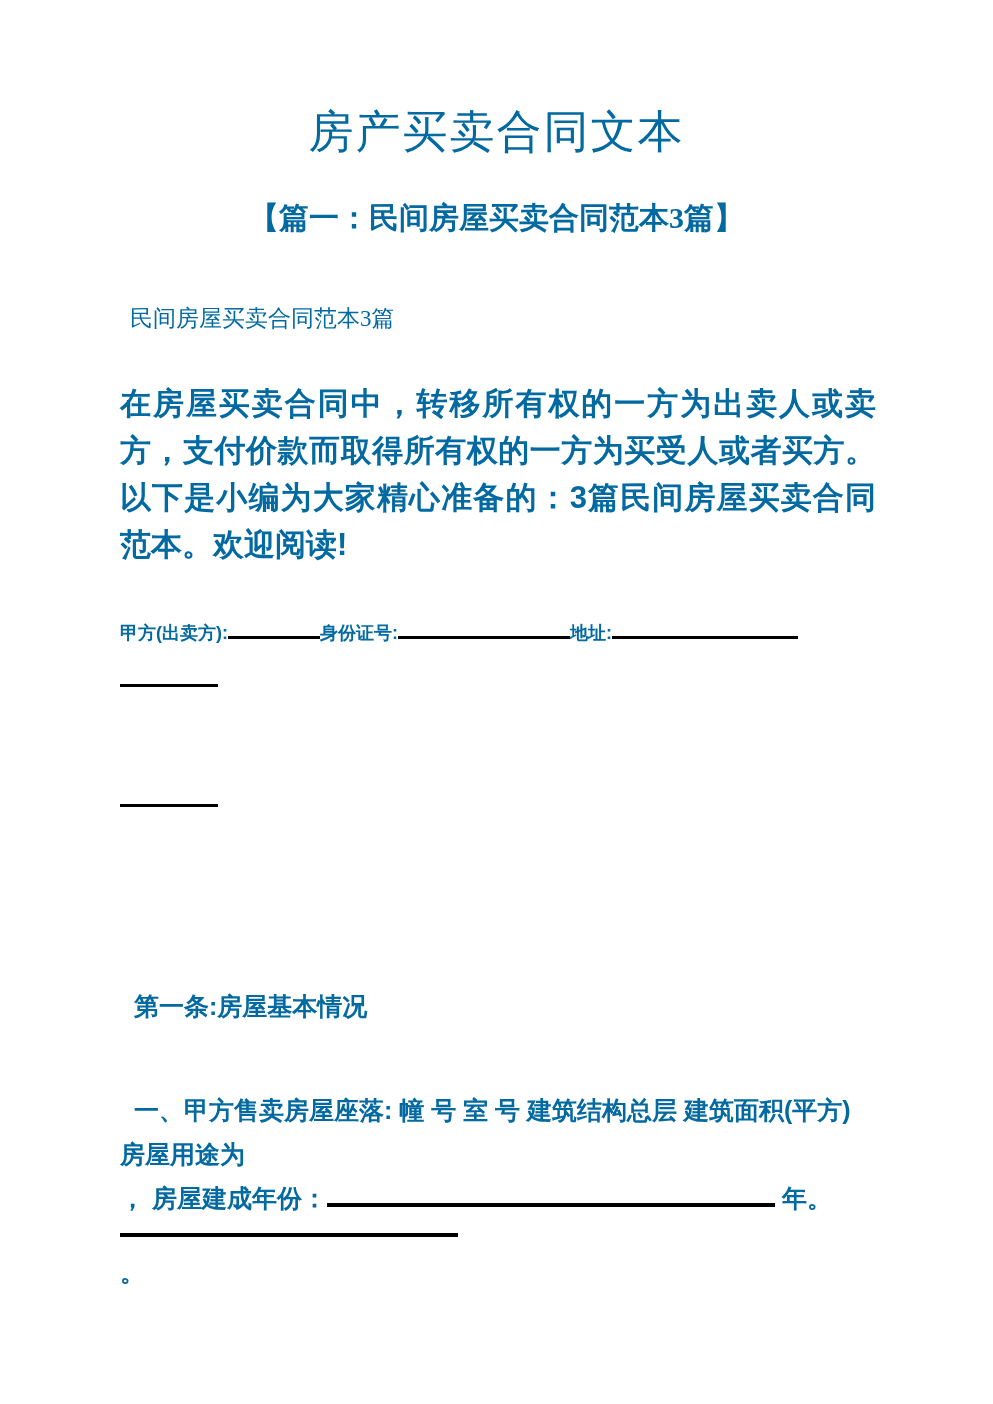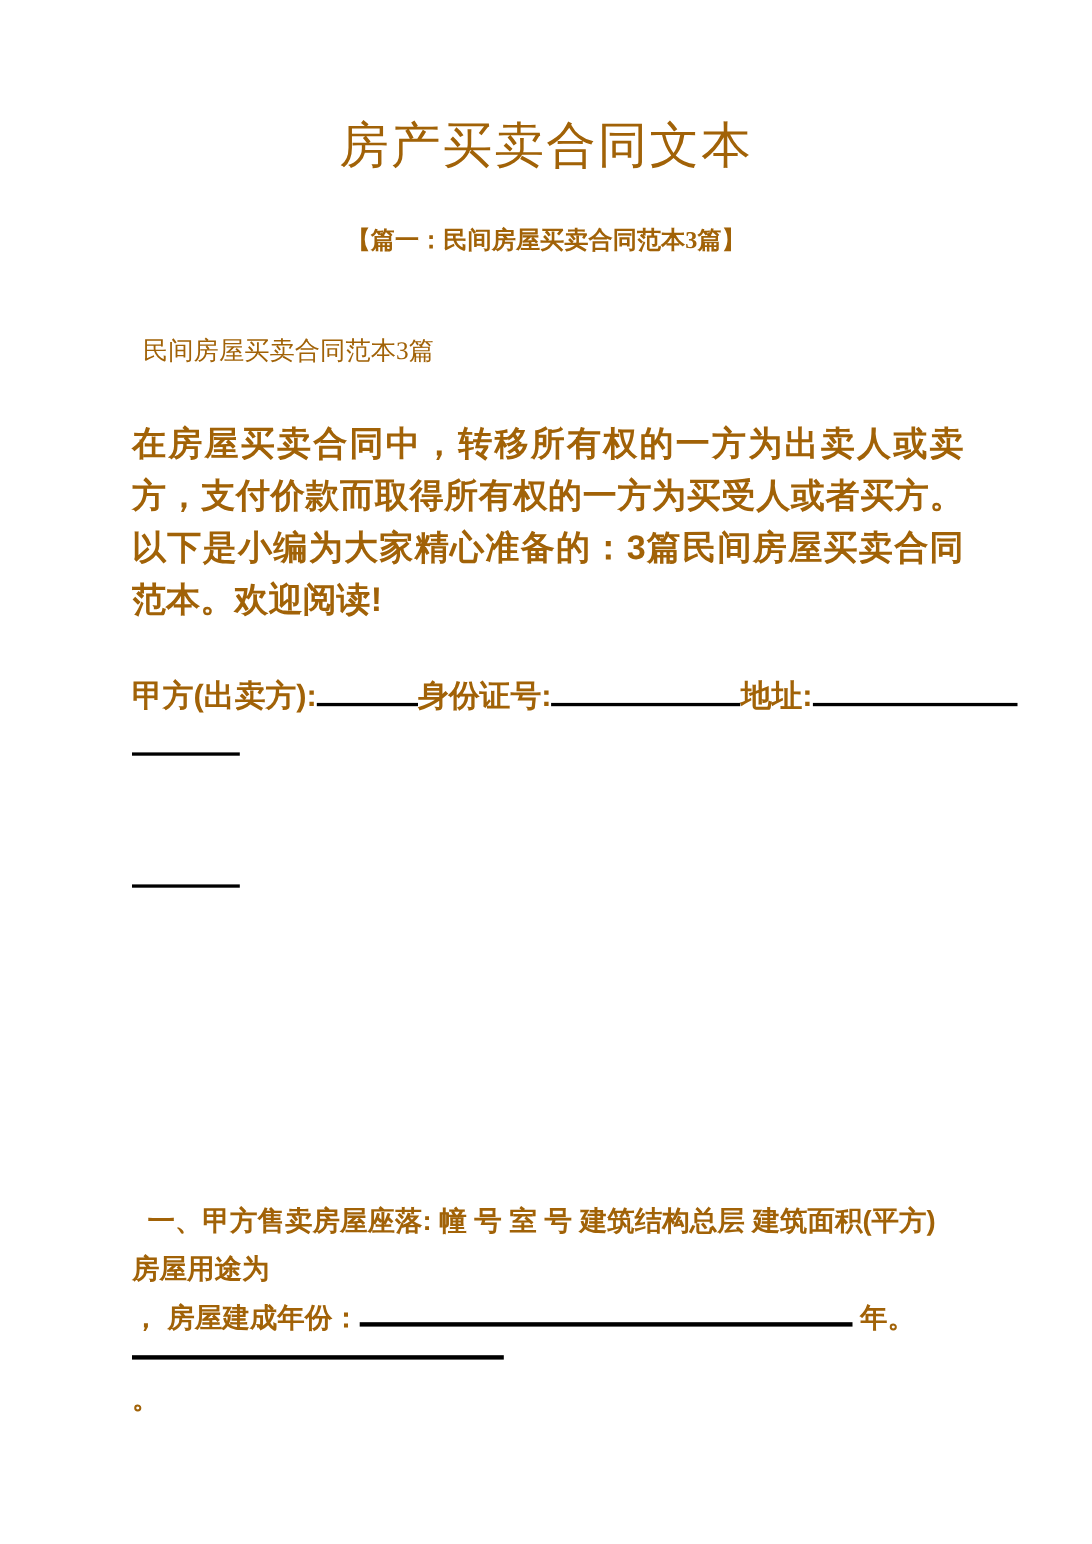--- a/index.html
+++ b/index.html
@@ -6,41 +6,41 @@
     margin: 0;
     padding: 0;
     background: #e6e6e6;
   }
   .page {
     position: relative;
     width: 993px;
     height: 1404px;
     margin: 0 auto;
     background: #ffffff;
-    color: #a16207;
+    color: #0369a1;
     overflow: hidden;
     font-family: "Liberation Sans", "DejaVu Sans", sans-serif;
   }
   .abs { position: absolute; }
 
   .doc-title {
     left: 0; top: 100px; width: 993px;
     text-align: center;
     font-family: "Liberation Serif", "DejaVu Serif", serif;
     font-size: 45px;
     font-weight: normal;
     line-height: 64px;
     letter-spacing: 2px;
     white-space: nowrap;
   }
   .doc-subtitle {
     left: 0; top: 194px; width: 993px;
     text-align: center;
     font-family: "Liberation Serif", "DejaVu Serif", serif;
-    font-size: 22px;
+    font-size: 30px;
     font-weight: bold;
     line-height: 48px;
     white-space: nowrap;
   }
   .serif-heading {
     font-family: "Liberation Serif", "DejaVu Serif", serif;
     font-size: 23px;
     font-weight: normal;
     line-height: 32px;
     white-space: nowrap;
@@ -53,21 +53,21 @@
     font-size: 31px;
     font-weight: bold;
     line-height: 47px;
     text-align: justify;
   }
   .intro-pos { top: 380px; }
   .legal-pos { top: 844px; }
 
   .field-line {
     left: 120px; width: 770px;
-    font-size: 28px;
+    font-size: 18px;
     font-weight: bold;
     line-height: 42px;
     white-space: nowrap;
   }
   .partyA-pos { top: 612px; }
   .partyB-pos { top: 732px; }
 
   .article-heading {
     left: 134px; top: 988px;
     font-size: 25px;
@@ -123,20 +123,21 @@
 
 
   <div class="abs field-line partyA-pos">
     <span>甲方(出卖方):</span><span class="blank blank-sm"></span><span>身份证号:</span><span class="blank blank-id"></span><span>地址:</span><span class="blank blank-addr"></span>
   </div>
   <div class="abs cont-bar barA-pos"></div>
 
   <div class="abs cont-bar barB-pos"></div>
 
 
+  <div class="abs article-heading">第一条:房屋基本情况</div>
 
   <div class="abs clause clause1-pos">
     <div class="clause-line indent1">一、甲方售卖房屋座落: 幢 号 室 号 建筑结构总层 建筑面积(平方)</div>
     <div class="clause-line">房屋用途为</div>
     <div class="clause-line">
       <span>， 房屋建成年份：</span><span class="blank blank-year"></span> <span>年。</span>
     </div>
   </div>
 
   <div class="abs clause clause2-pos">

